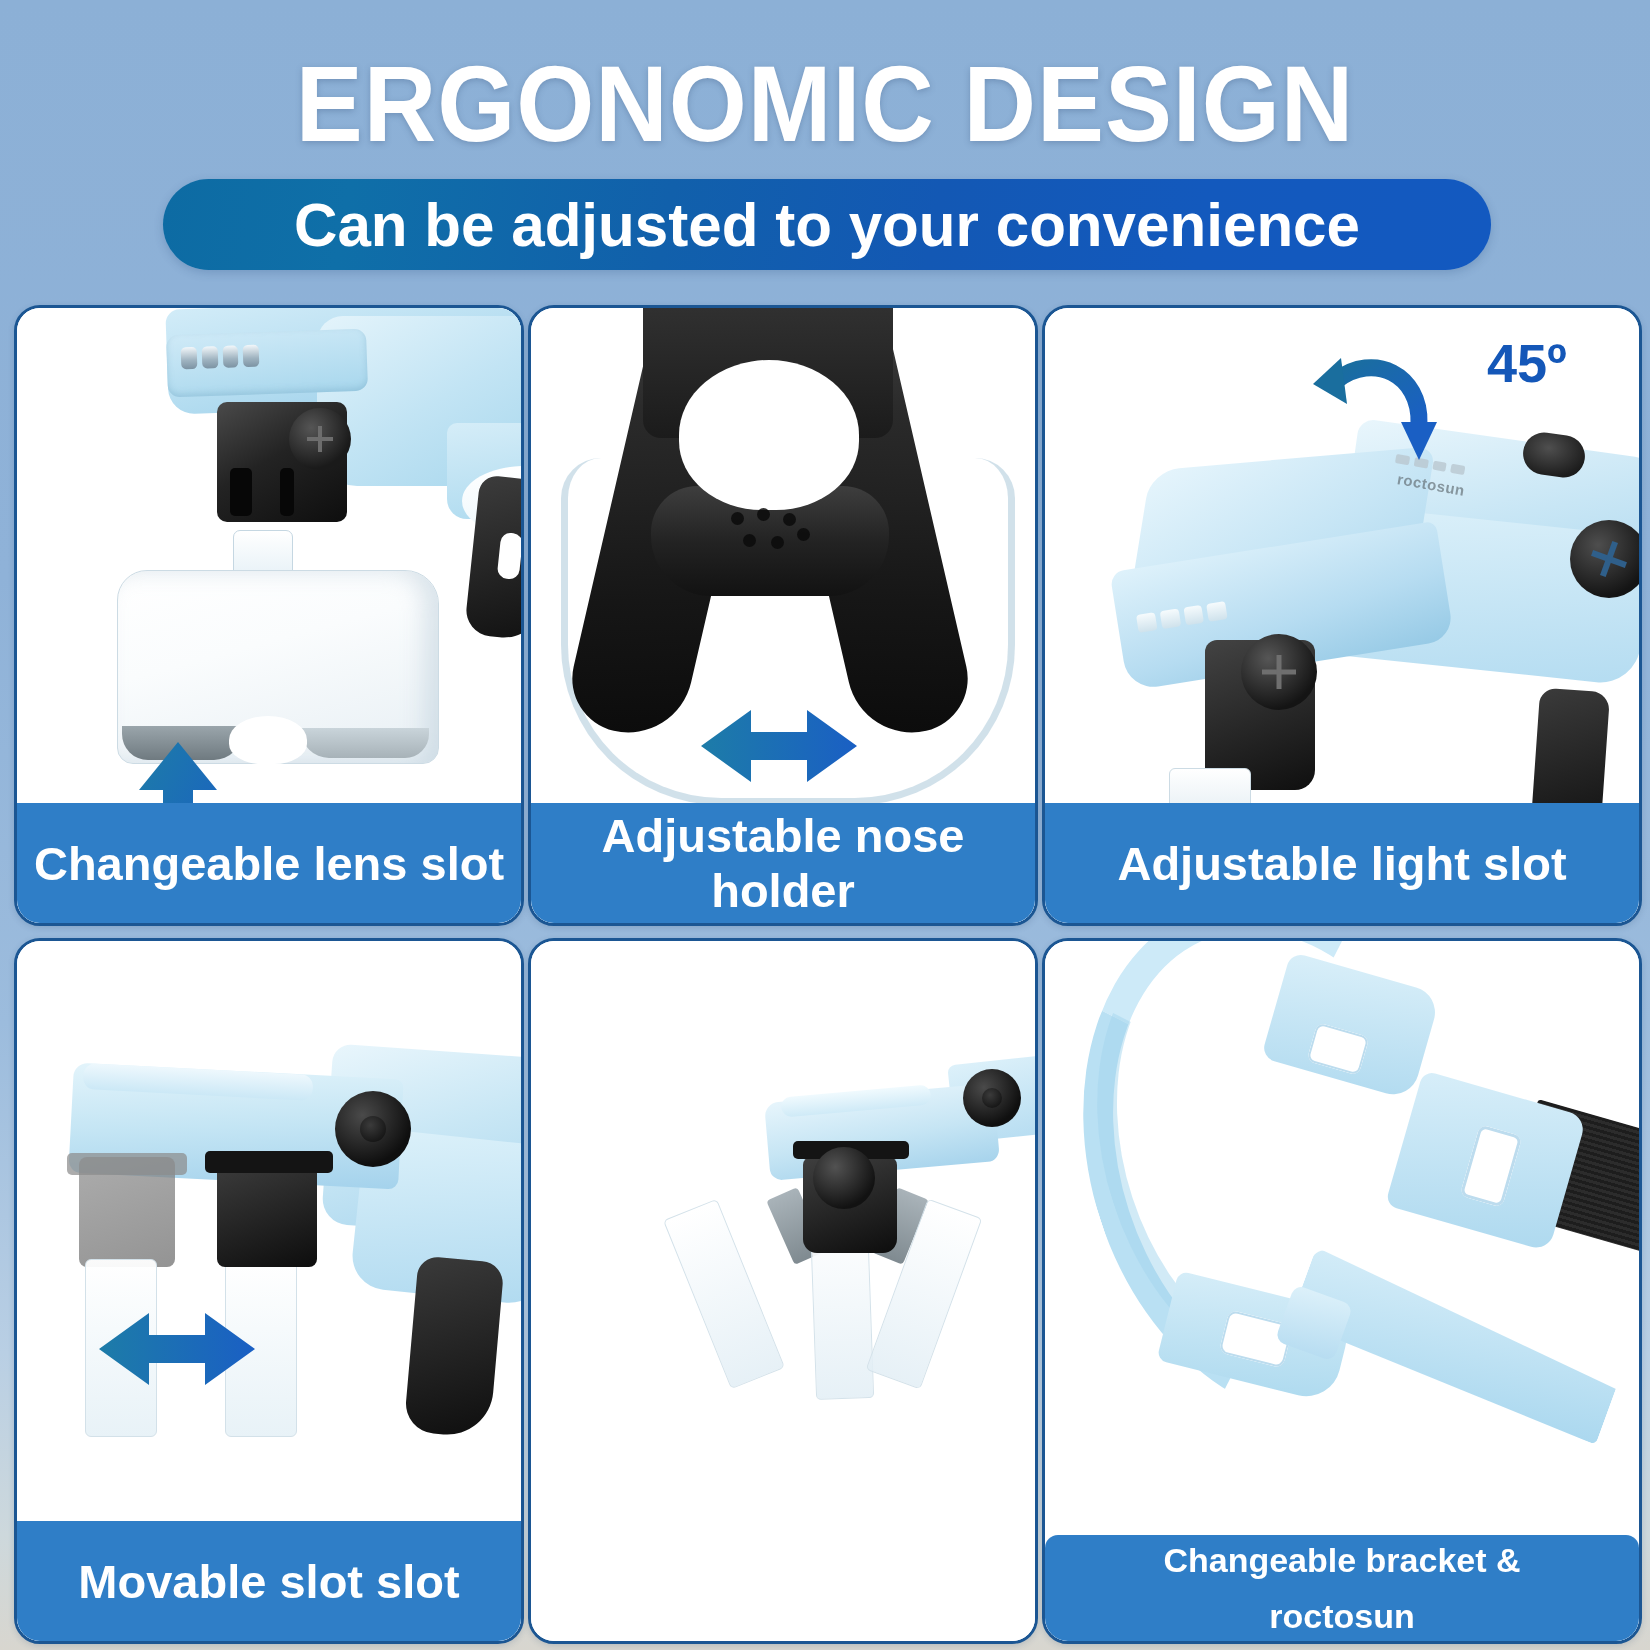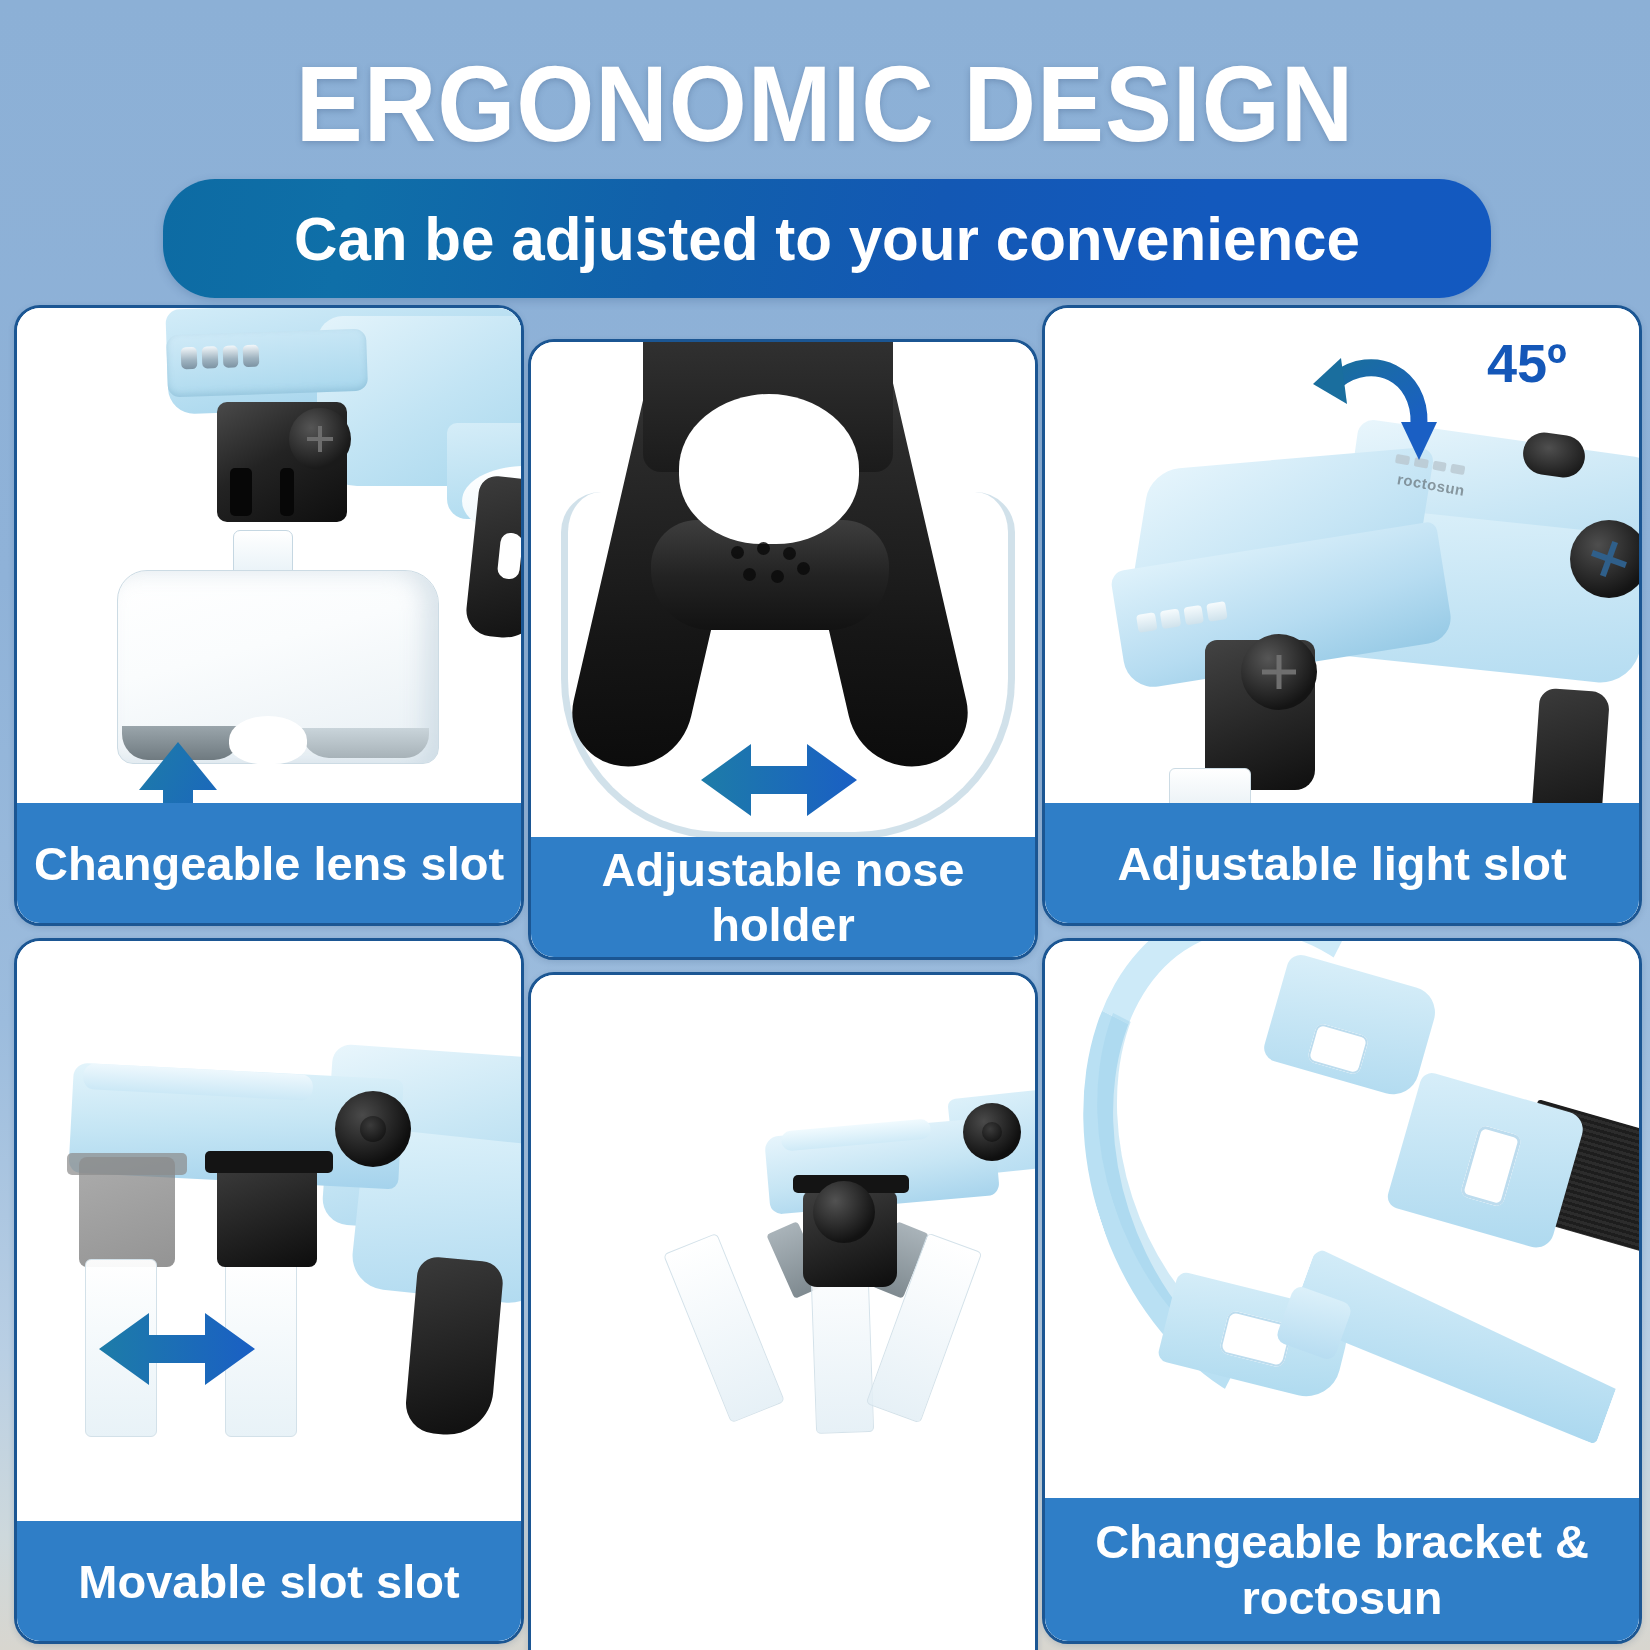--- a/index.html
+++ b/index.html
@@ -16,21 +16,21 @@
   .title{
     position:absolute;left:0;top:48px;width:1650px;text-align:center;
     font-size:108px;line-height:112px;font-weight:700;color:#ffffff;
     letter-spacing:1px;
     font-family:"Liberation Sans Narrow","Liberation Sans",sans-serif;
     transform:scaleX(0.93);
     text-shadow:0 2px 7px rgba(60,90,130,0.35);
     white-space:nowrap;
   }
   .pill{
-    position:absolute;left:163px;top:179px;width:1328px;height:119px;
+    position:absolute;left:163px;top:179px;width:1328px;height:91px;
     border-radius:52px;
     background:linear-gradient(100deg,#0d6ba3 0%,#0f6fa8 14%,#1160ab 38%,#1358b4 58%,#1359bd 78%,#1359c0 100%);
     box-shadow:0 3px 10px rgba(30,70,120,0.22);
   }
   .pill-text{
     position:absolute;left:0;top:0;width:100%;height:100%;
     display:flex;align-items:center;justify-content:center;
     color:#ffffff;font-size:62px;font-weight:700;
     font-family:"Liberation Sans Narrow","Liberation Sans",sans-serif;
     transform:scaleX(0.97);white-space:nowrap;letter-spacing:0px;
@@ -39,32 +39,32 @@
   
   .grid{position:absolute;left:0;top:0;width:1650px;height:1650px;}
   .panel{
     position:absolute;background:#ffffff;
     border:3px solid #1b5693;border-radius:26px;
     overflow:hidden;box-shadow:0 2px 6px rgba(40,70,110,0.18);
   }
   .panel.r1{top:305px;height:615px;}
   .panel.r2{top:938px;height:700px;}
   .panel.c1{left:14px;width:504px;}
-  .panel.c2{left:528px;width:504px;margin-top:34px;}
+  .panel.c2{left:528px;width:504px;}
   .panel.c3{left:1042px;width:594px;}
 
   .photo{position:absolute;left:0;top:0;right:0;bottom:0;background:#ffffff;overflow:hidden;}
   .caption{
     position:absolute;left:0;right:0;bottom:0;background:#2f7ec7;
     display:flex;align-items:center;justify-content:center;text-align:center;
     color:#fff;font-weight:700;letter-spacing:0px;
   }
   .panel.r1 .caption{height:120px;font-size:47px;}
   .panel.r2 .caption{height:120px;font-size:47px;}
-  .panel.r2.c3 .caption{height:143px;font-size:47px;line-height:56px;padding:0 14px;}
+  .panel.r2.c3 .caption{height:106px;font-size:34px;line-height:56px;padding:0 14px;border-radius:13px;}
   .caption span{display:block;}
 
   
   .arrow-v{position:absolute;}
   .arrow-h{position:absolute;}
 
   
   .p1-band{position:absolute;left:150px;top:-6px;width:440px;height:105px;border-radius:14px 14px 26px 26px;
     background:linear-gradient(170deg,#d2ecf8 0%,#b3dcf0 55%,#96cbe7 100%);transform:rotate(-2deg);}
   .p1-band2{position:absolute;left:150px;top:24px;width:200px;height:62px;border-radius:12px;

